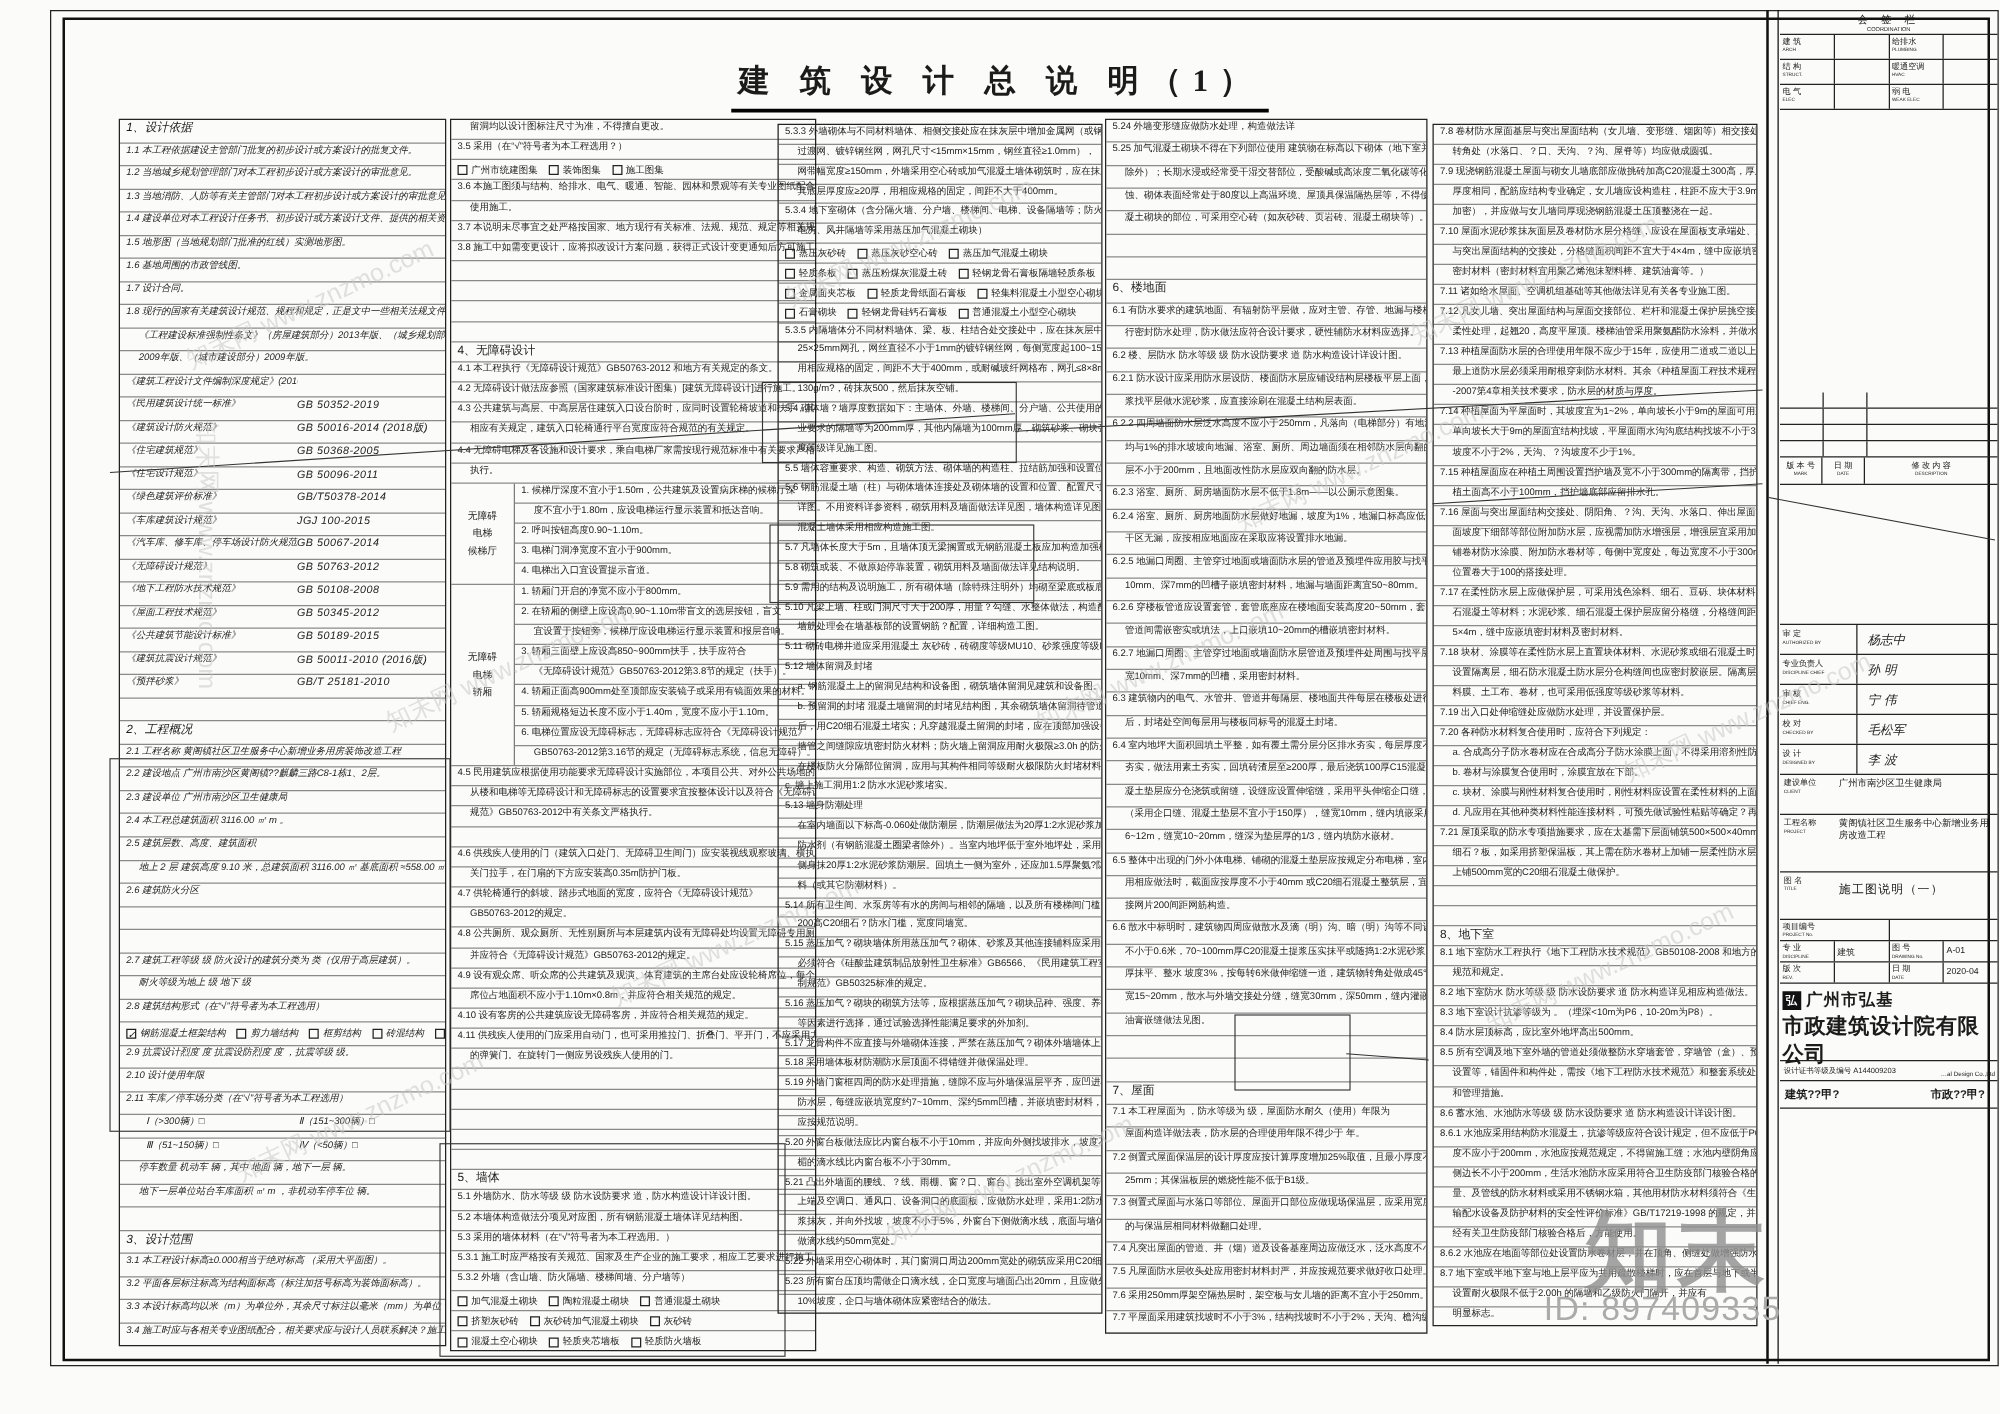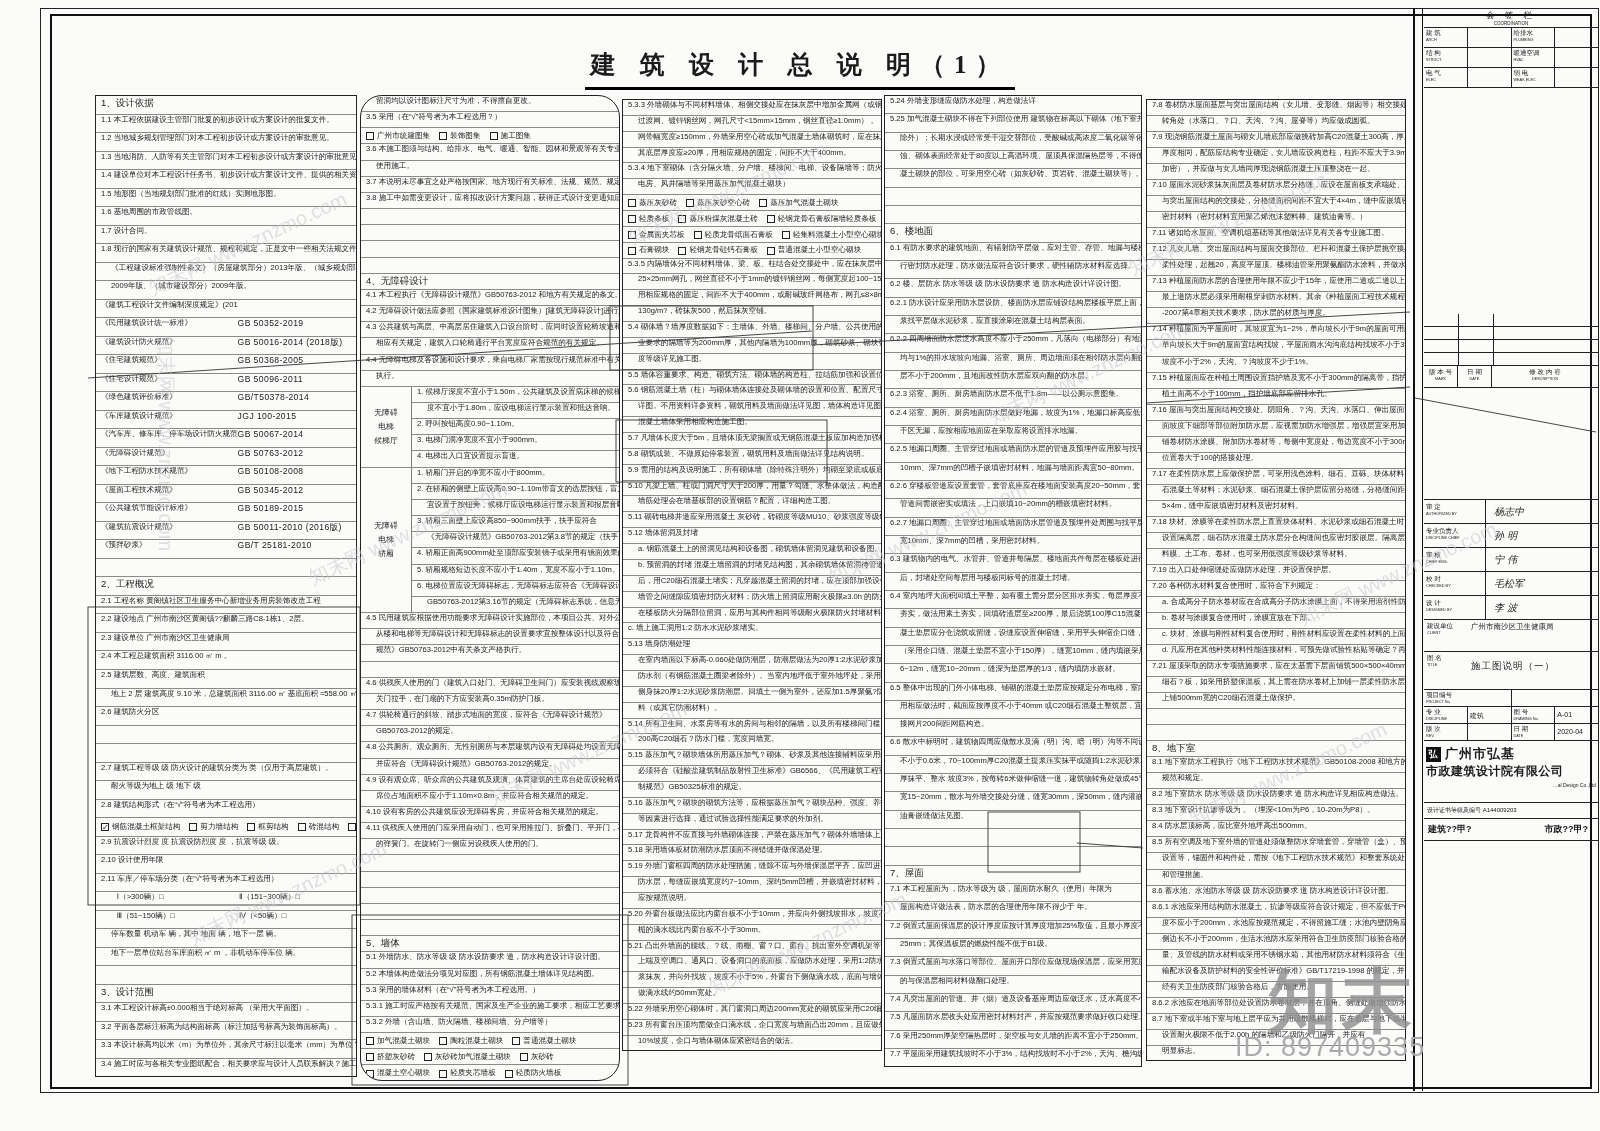--- a/index.html
+++ b/index.html
@@ -61,21 +61,21 @@
   .info .val{margin-left:44px;font-size:7.5px;line-height:1.25;}
   .info.client{height:32px;} .info.project{height:46px;} .info.gname{height:38px;}
   .info.gname .val{font-size:9.5px;letter-spacing:1px;padding-top:6px;}
   .meta-row{height:17px;display:flex;}
   .meta-row .cell{flex:1;border-right:1px solid #222;box-sizing:border-box;padding:1px 2px;overflow:hidden;}
   .meta-row .cell:last-child{border-right:none;}
   .meta-row .v{font-size:7px;padding-top:4px;}
   .tb-co{height:62px;padding:4px 2px;}
   .co-line1{font-size:13px;font-weight:bold;letter-spacing:1px;display:flex;align-items:center;gap:4px;}
   .co-logo{width:15px;height:15px;background:#111;color:#fff;font-size:9px;line-height:15px;text-align:center;flex:none;}
-  .co-line2{font-size:12px;font-weight:bold;letter-spacing:.5px;}
+  .co-line2{font-size:17px;font-weight:bold;letter-spacing:.5px;}
   .co-en{font-size:5px;text-align:right;color:#222;margin-top:2px;}
   .tb-cert{height:16px;font-size:6px;padding:3px 3px 0 3px;}
   .tb-qual{height:22px;display:flex;justify-content:space-between;font-size:9px;font-weight:bold;
            padding:4px 10px 0 4px;text-align:right;}
   .tb-end{flex:1;border-bottom:none !important;}
   
   .wm{position:absolute;color:#c9c9c9;opacity:.55;font-size:20px;white-space:nowrap;
       pointer-events:none;z-index:40;}
   .wm-logo{position:absolute;left:1268px;top:955px;font-size:70px;font-weight:bold;color:#8f8f8f;
       opacity:.8;z-index:50;font-family:"DejaVu Serif",serif;letter-spacing:4px;}
@@ -83,21 +83,21 @@
   svg.overlay{position:absolute;left:0;top:0;z-index:30;pointer-events:none;}
 </style>
 </head>
 <body>
 
 <div class="frame-outer"></div>
 <div class="frame-inner"></div>
 
 <div class="sheet-title">建 筑 设 计 总 说 明（1）</div>
 
-<div class="col" style="left: 95px; top: 95px; width: 262px; height: 982px;">
+<div class="col" style="left: 95px; top: 95px; width: 262px; height: 982px; font-style: italic;">
     <div class="r hd" style="height: 18.5283px;">1、设计依据</div>
     <div class="r" style="height: 18.5283px;">1.1  本工程依据建设主管部门批复的初步设计或方案设计的批复文件。</div>
     <div class="r" style="height: 18.5283px;">1.2  当地城乡规划管理部门对本工程初步设计或方案设计的审批意见。</div>
     <div class="r" style="height: 18.5283px;">1.3  当地消防、人防等有关主管部门对本工程初步设计或方案设计的审批意见。</div>
     <div class="r" style="height: 18.5283px;">1.4  建设单位对本工程设计任务书、初步设计或方案设计文件、提供的相关资料。</div>
     <div class="r" style="height: 18.5283px;">1.5  地形图（当地规划部门批准的红线）实测地形图。</div>
     <div class="r" style="height: 18.5283px;">1.6  基地周围的市政管线图。</div>
     <div class="r" style="height: 18.5283px;">1.7  设计合同。</div>
     <div class="r" style="height: 18.5283px;">1.8  现行的国家有关建筑设计规范、规程和规定，正是文中一些相关法规文件。</div>
     <div class="r ind" style="height: 18.5283px;">《工程建设标准强制性条文》（房屋建筑部分）2013年版、（城乡规划部分）</div>
@@ -150,21 +150,21 @@
     </div>
     <div class="r ind" style="height: 18.5283px;">停车数量 机动车    辆，其中 地面    辆，地下一层    辆。</div>
     <div class="r ind" style="height: 18.5283px;">地下一层单位站台车库面积    ㎡ m ，非机动车停车位    辆。</div>
     <div class="r" style="height: 18.5283px;"></div>
     <div class="r hd" style="height: 18.5283px;">3、设计范围</div>
     <div class="r" style="height: 18.5283px;">3.1  本工程设计标高±0.000相当于绝对标高    （采用大平面图）。</div>
     <div class="r" style="height: 18.5283px;">3.2  平面各层标注标高为结构面标高（标注加括号标高为装饰面标高）。</div>
     <div class="r" style="height: 18.5283px;">3.3  本设计标高均以米（m）为单位外，其余尺寸标注以毫米（mm）为单位？</div>
     <div class="r" style="height: 18.5283px;">3.4  施工时应与各相关专业图纸配合，相关要求应与设计人员联系解决？施工、安装和验收</div>
   </div>
-<div class="col" style="left: 360px; top: 95px; width: 260px; height: 986px; border-radius: 22px;">
+<div class="col" style="left: 360px; top: 95px; width: 293px; height: 986px;">
     <div class="r ind" style="height: 16.1639px;">留洞均以设计图标注尺寸为准，不得擅自更改。</div>
     <div class="r" style="height: 16.1639px;">3.5  采用（在“√”符号者为本工程选用？）</div>
     <div class="r ckrow" style="height: 16.1639px;">
       <span class="ck"><span class="box"></span>广州市统建图集</span>
       <span class="ck"><span class="box"></span>装饰图集</span>
       <span class="ck"><span class="box"></span>施工图集</span>
     </div>
     <div class="r" style="height: 16.1639px;">3.6  本施工图须与结构、给排水、电气、暖通、智能、园林和景观等有关专业图纸配合</div>
     <div class="r ind" style="height: 16.1639px;">使用施工。</div>
     <div class="r" style="height: 16.1639px;">3.7  本说明未尽事宜之处严格按国家、地方现行有关标准、法规、规范、规定等相关规定执行。</div>
@@ -579,20 +579,27 @@
     <div class="name">李 波</div>
   </div>
 
   <div class="info client">
     <div class="lab">
         <b>建设单位</b>
         <i>CLIENT</i>
       </div>
     <div class="val">广州市南沙区卫生健康局</div>
   </div>
+  <div class="info project">
+    <div class="lab">
+        <b>工程名称</b>
+        <i>PROJECT</i>
+      </div>
+    <div class="val">黄阁镇社区卫生服务中心新增业务用房改造工程</div>
+  </div>
   <div class="info gname">
     <div class="lab">
         <b>图  名</b>
         <i>TITLE</i>
       </div>
     <div class="val">施工图说明（一）</div>
   </div>
 
   <div class="meta-row">
     <div class="cell lab">

